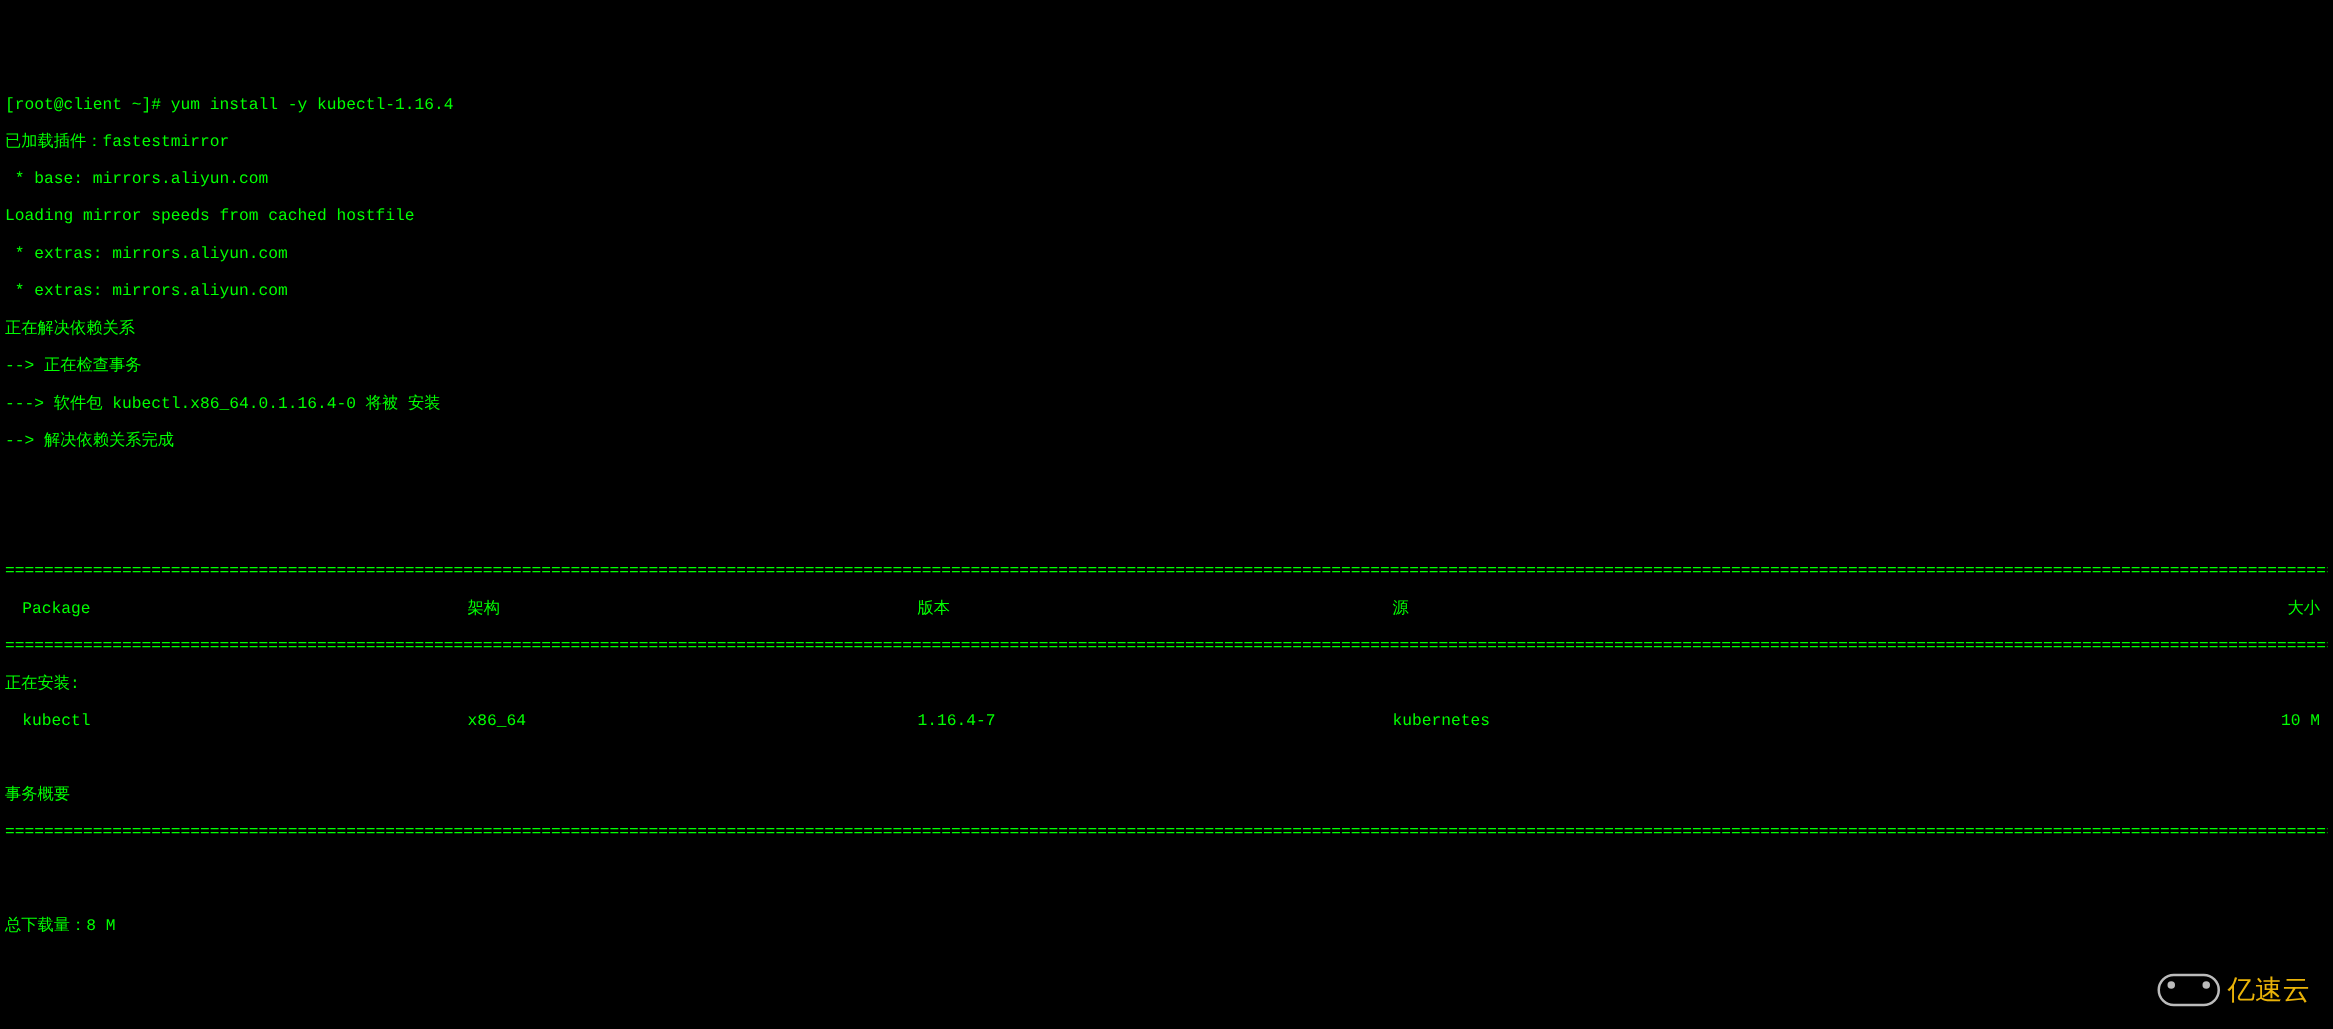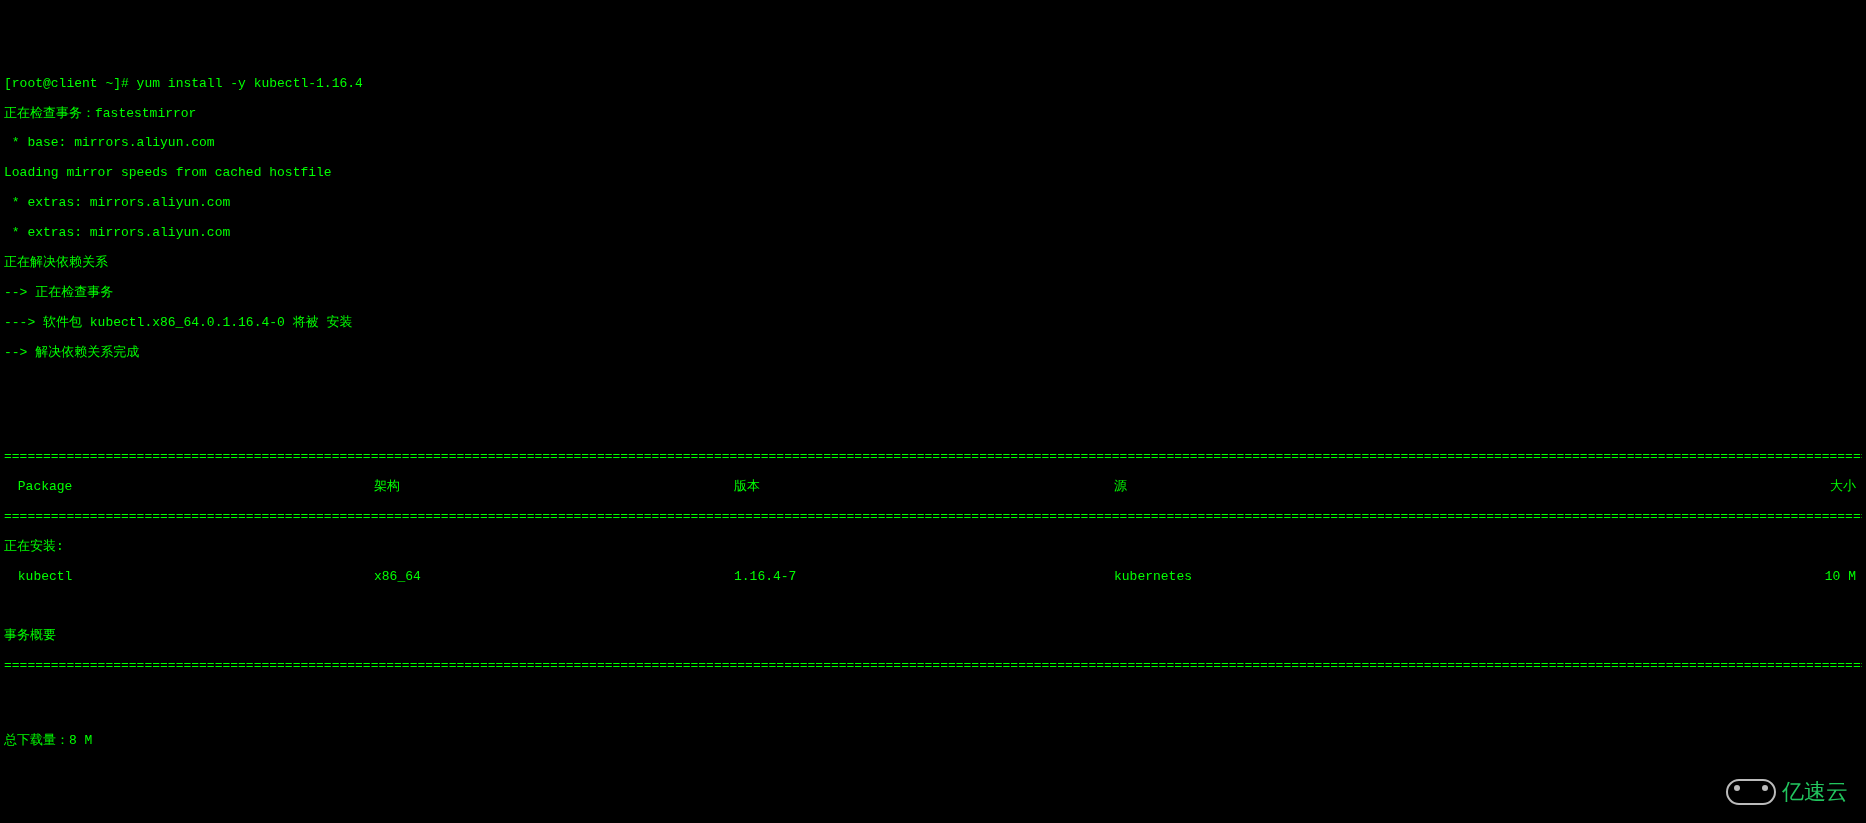--- a/index.html
+++ b/index.html
@@ -20,21 +20,21 @@
   .hdr-col1 { width: 370px; padding-left: 6px; }
   .hdr-col2 { width: 360px; }
   .hdr-col3 { width: 380px; }
   .hdr-col4 { width: 390px; }
   .hdr-col5 { flex: 1; text-align: right; padding-right: 6px; }
   .rule { letter-spacing: 0; overflow: hidden; width: 100%; }
   .watermark {
     position: absolute;
     right: 18px;
     bottom: 18px;
-    color: #22c55e;
+    color: #eab308;
     font-family: sans-serif;
     font-size: 22px;
     display: flex;
     align-items: center;
     gap: 6px;
   }
   .watermark .logo {
     width: 50px; height: 26px;
     border: 2px solid #bbb;
     border-radius: 14px;
@@ -46,21 +46,21 @@
   .watermark .logo::before { width: 6px; height: 6px; left: 6px; top: 4px; }
   .watermark .logo::after  { width: 6px; height: 6px; right: 6px; top: 4px; }
 </style>
 </head>
 <body>
 
 
 
 <div class="term">
 <div>[root@client ~]# yum install -y kubectl-1.16.4</div>
-<div>正在检查事务：fastestmirror</div>
+<div>已加载插件：fastestmirror</div>
 <div> * base: mirrors.aliyun.com</div>
 <div>Loading mirror speeds from cached hostfile</div>
 <div> * extras: mirrors.aliyun.com</div>
 <div> * extras: mirrors.aliyun.com</div>
 <div>正在解决依赖关系</div>
 <div>--&gt; 正在检查事务</div>
 <div>---&gt; 软件包 kubectl.x86_64.0.1.16.4-0 将被 安装</div>
 <div>--&gt; 解决依赖关系完成</div>
 <div>&nbsp;</div>
 <div>&nbsp;</div>

